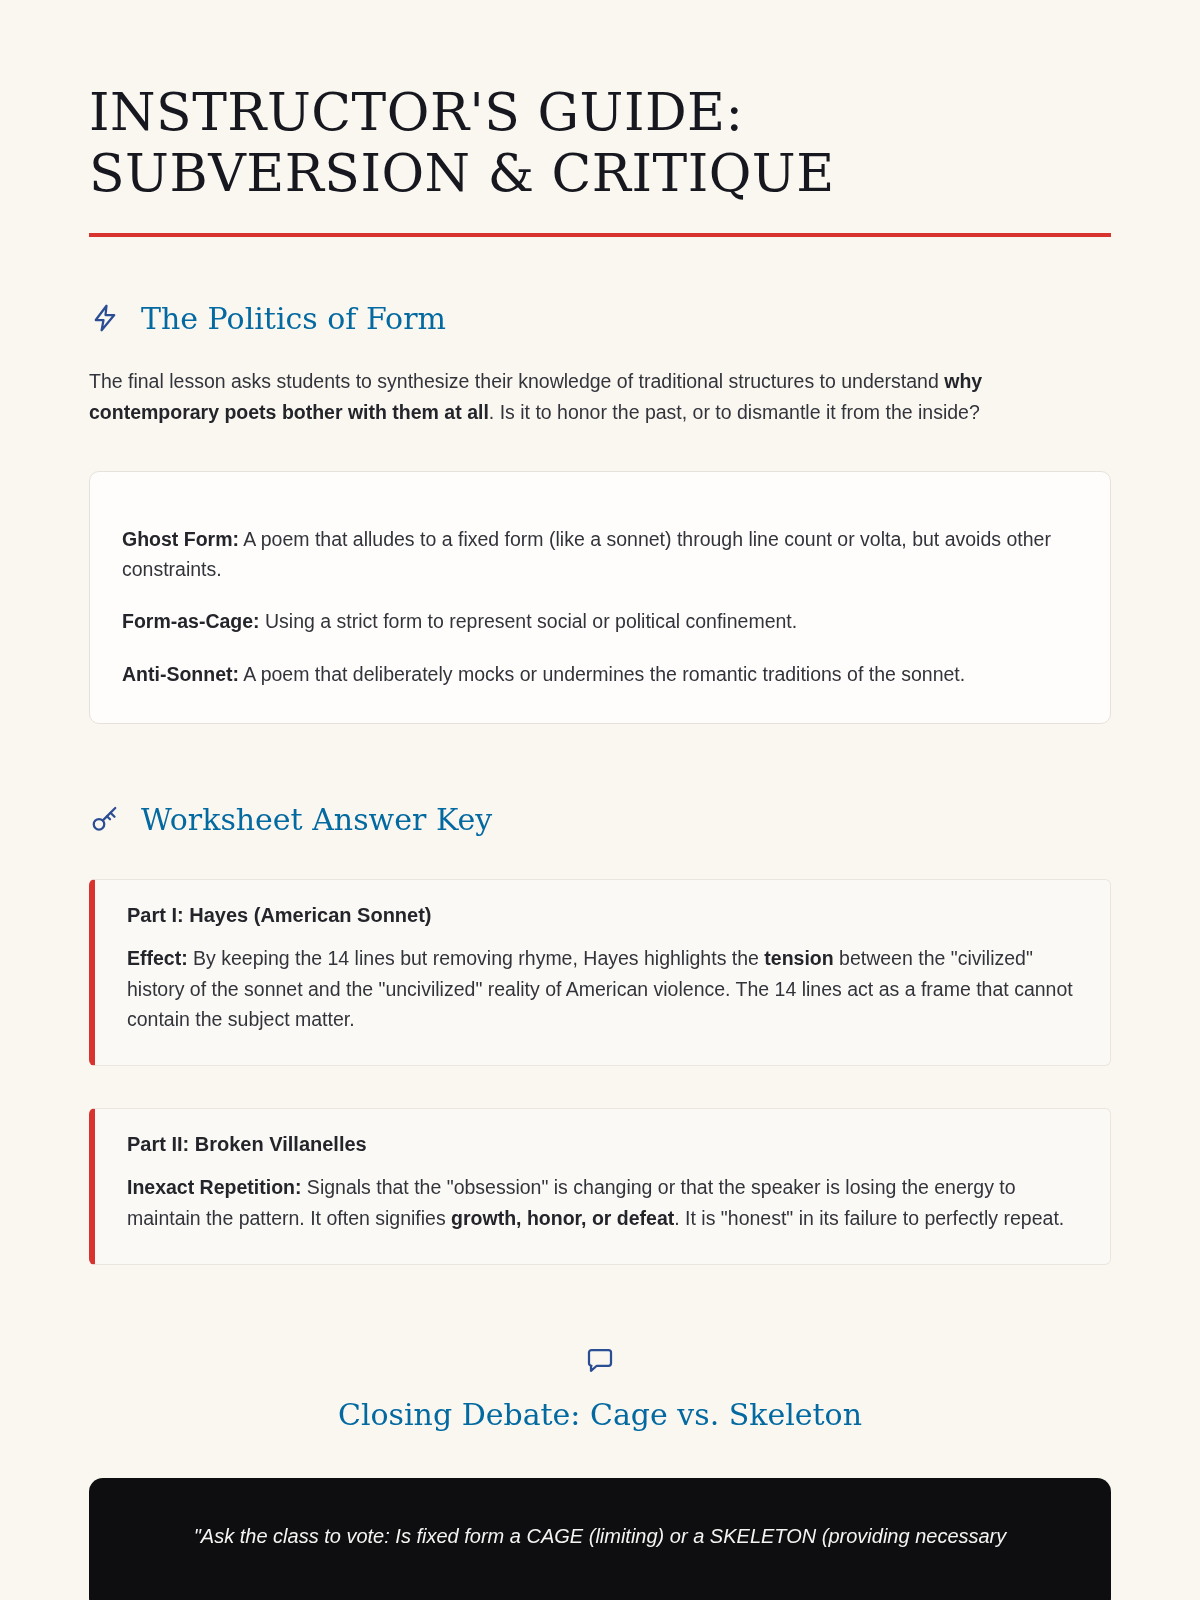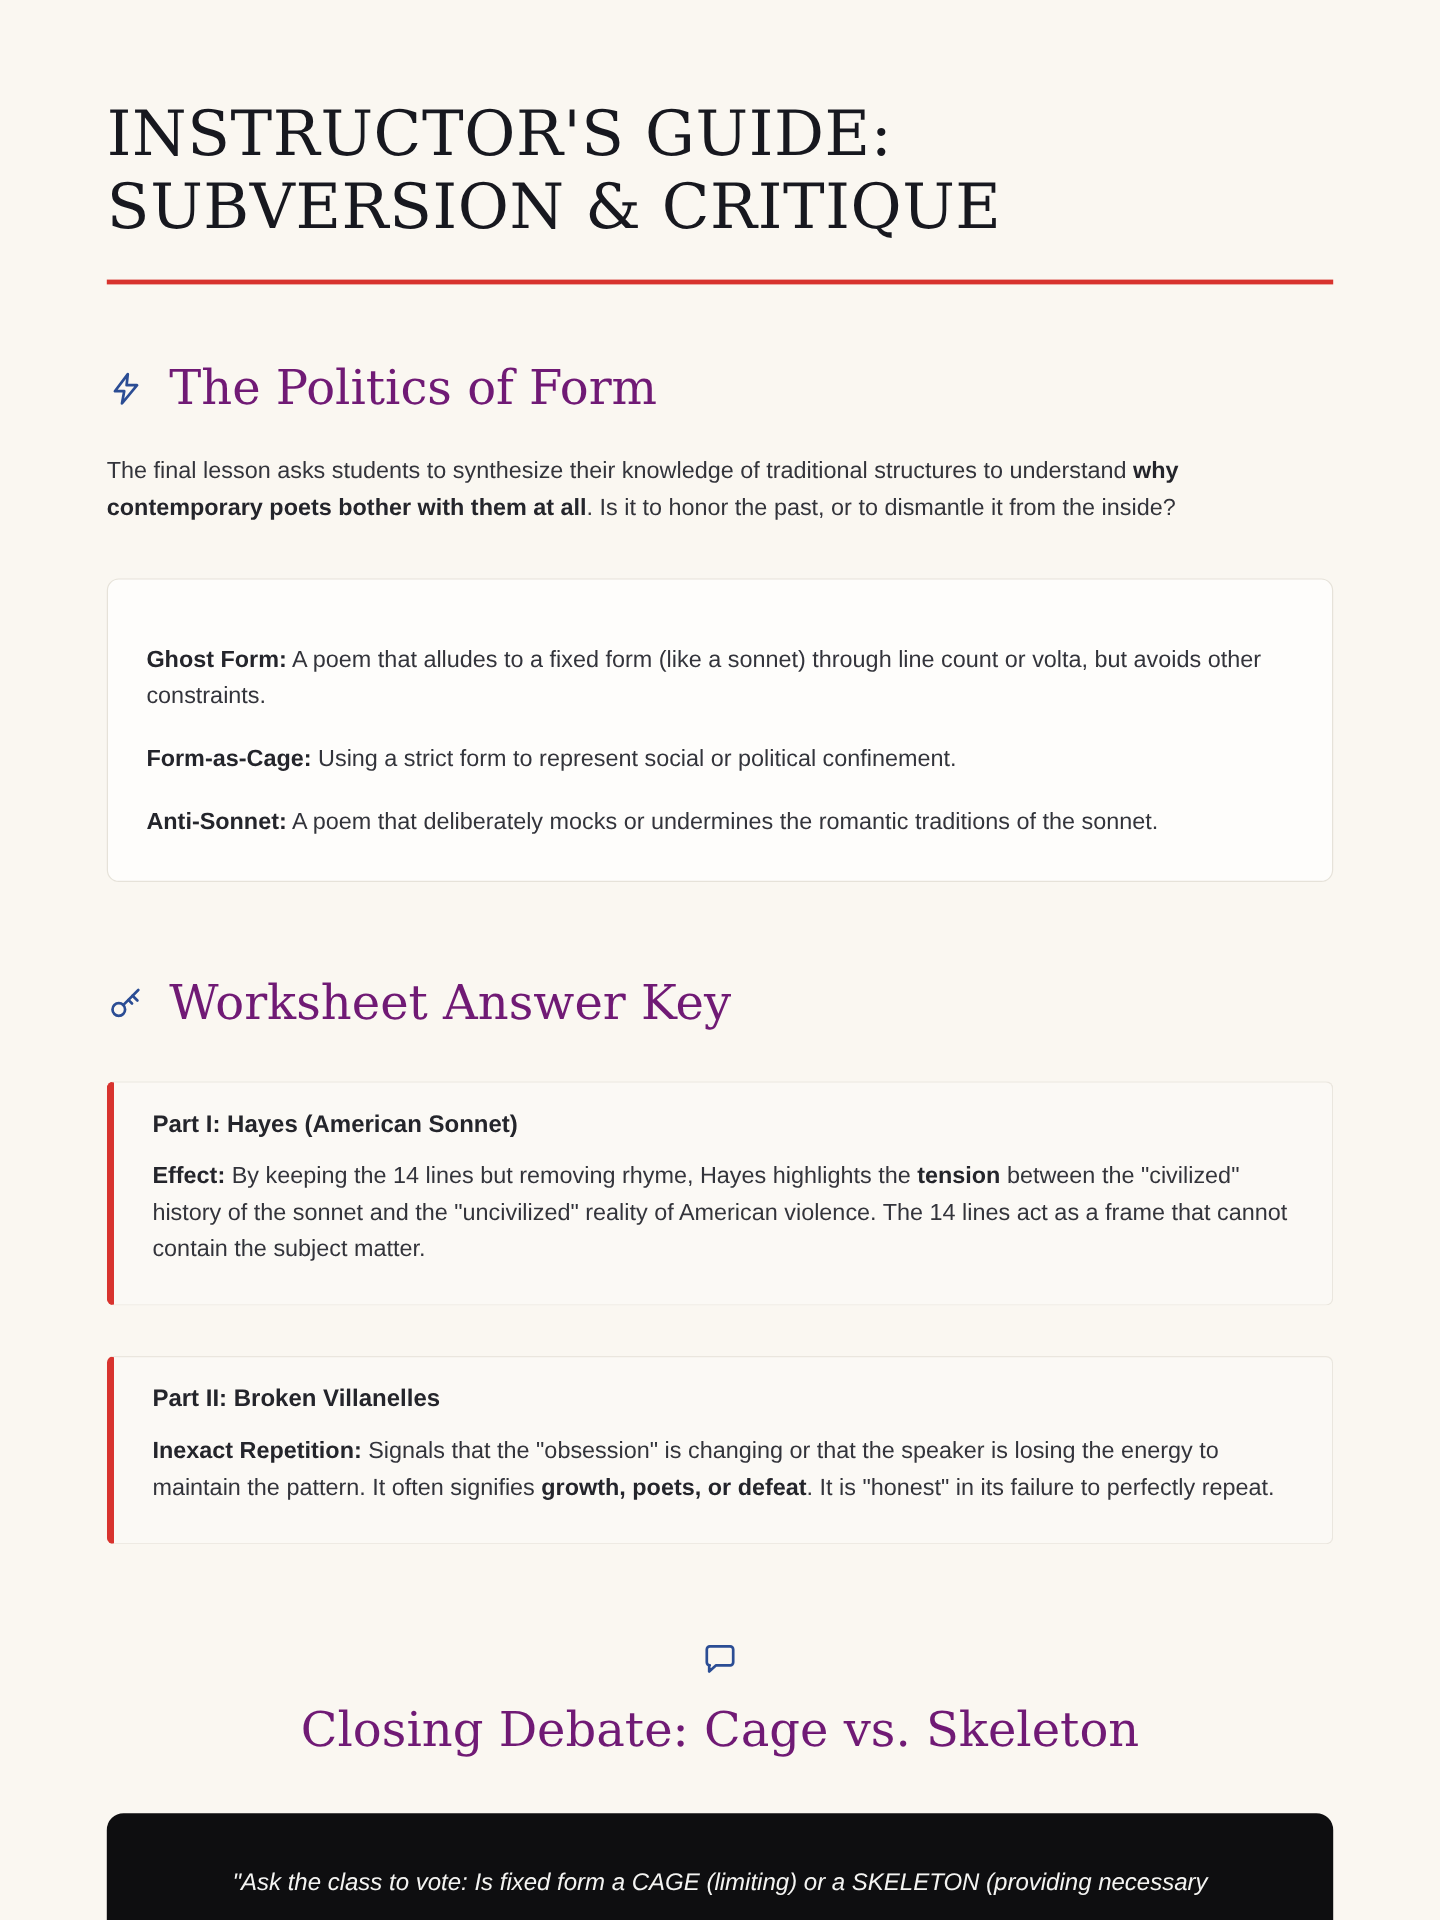--- a/index.html
+++ b/index.html
@@ -51,22 +51,22 @@
     height: 32px;
     display: inline-flex;
     align-items: center;
     justify-content: center;
     color: #2b4d94;
   }
   .section-heading .icon svg { width: 30px; height: 30px; }
   .section-heading h2 {
     font-family: "DejaVu Serif", "Liberation Serif", serif;
     font-weight: 500;
-    font-size: 40px;
-    color: #701a75;
+    font-size: 30px;
+    color: #0369a1;
   }
   
   .para {
     margin-top: 30px;
     font-size: 19.5px;
     line-height: 1.62;
     color: #33343b;
   }
   .para b, .card-body b, .term-line b { font-weight: 700; color: #24252b; }
   
@@ -164,21 +164,21 @@
     <h2>Worksheet Answer Key</h2>
   </div>
 
   <div class="answer-card">
     <div class="card-heading">Part I: Hayes (American Sonnet)</div>
     <p class="card-body"><b>Effect:</b><span> By keeping the 14 lines but removing rhyme, Hayes highlights the </span><b>tension</b><span> between the "civilized" history of the sonnet and the "uncivilized" reality of American violence. The 14 lines act as a frame that cannot contain the subject matter.</span></p>
   </div>
 
   <div class="answer-card">
     <div class="card-heading">Part II: Broken Villanelles</div>
-    <p class="card-body"><b>Inexact Repetition:</b><span> Signals that the "obsession" is changing or that the speaker is losing the energy to maintain the pattern. It often signifies </span><b>growth, poets, or defeat</b><span>. It is "honest" in its failure to perfectly repeat.</span></p>
+    <p class="card-body"><b>Inexact Repetition:</b><span> Signals that the "obsession" is changing or that the speaker is losing the energy to maintain the pattern. It often signifies </span><b>growth, honor, or defeat</b><span>. It is "honest" in its failure to perfectly repeat.</span></p>
   </div>
 
   <div class="section-heading" style="margin-top: 80px; flex-direction: column;">
     <span class="icon">
       <svg viewBox="0 0 24 24" fill="none" stroke="currentColor" stroke-width="1.8" stroke-linejoin="round">
         <path d="M3.2 5.2 a2 2 0 0 1 2-2 h13.6 a2 2 0 0 1 2 2 v8.6 a2 2 0 0 1 -2 2 H9.4 l-4.6 4.1 v-4.1 H5.2 a2 2 0 0 1 -2-2 Z"></path>
       </svg>
     </span>
     <h2>Closing Debate: Cage vs. Skeleton</h2>
   </div>

